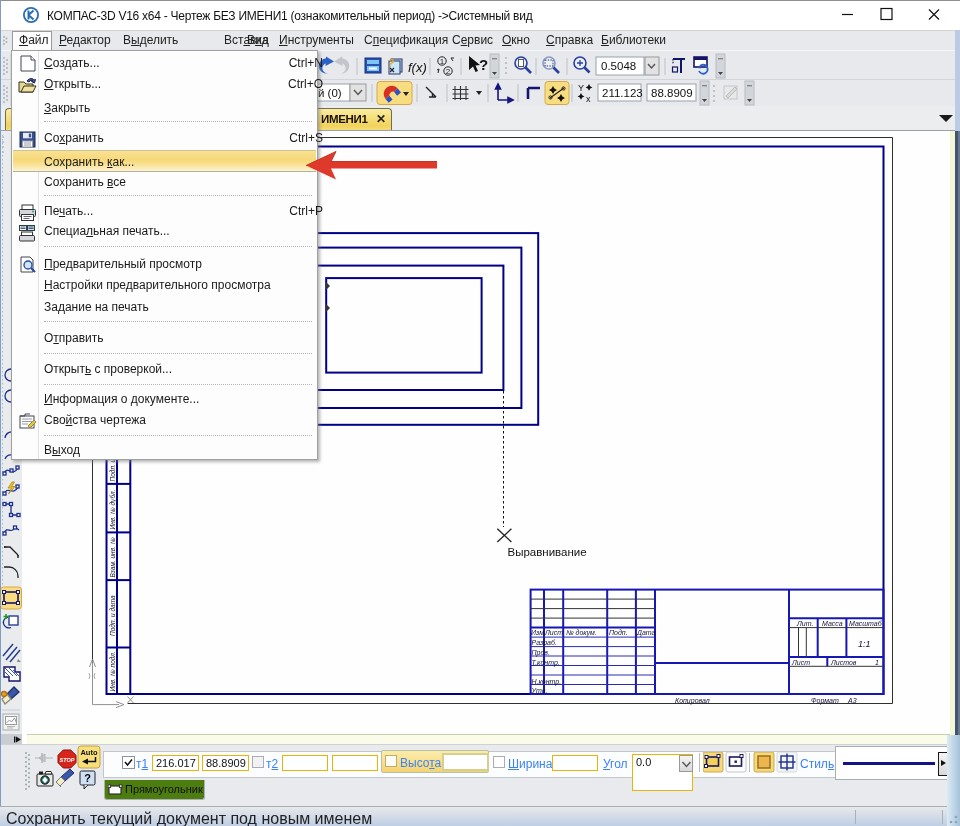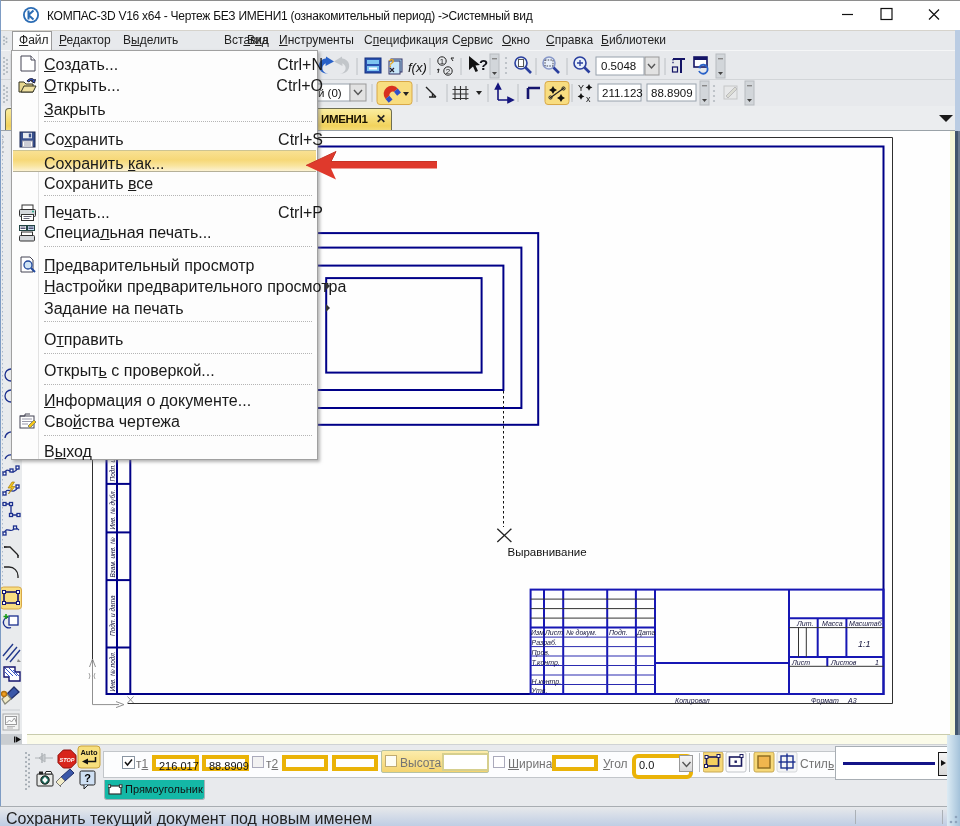--- a/index.html
+++ b/index.html
@@ -25,30 +25,30 @@
 
 #canvas{left:22px;top:131px;width:929px;height:603px;background:#fefefe;}
 #leftbar{left:0;top:131px;width:22px;height:614px;background:#e9ebed;border-left:1px solid #7a96b8;}
 #rightedge{left:950px;top:131px;width:10px;height:613px;background:#f4f6d8;}
 #rightedge2{left:955px;top:131px;width:3px;height:613px;background:#41556e;}
 #rightedge3{left:958px;top:131px;width:2px;height:613px;background:#68798f;}
 #hscroll{left:27px;top:734px;width:923px;height:10px;background:#fbfbe9;border-top:1px solid #c9ccad;}
 
 #bpanel{left:0;top:744px;width:960px;height:62px;background:#e8eaed;border-top:1px solid #cfd2d4;border-left:1px solid #7a96b8;}
 #proparea{left:103px;top:751px;width:848px;height:27px;background:#fcfdfe;border:1px solid #c2c6ca;}
-.plabel{position:absolute;top:757px;font-size:12px;color:#737373;white-space:nowrap;}
-.pfield{position:absolute;top:755px;height:16px;background:#fff;border:4px solid #eab308;font-size:11px;padding:1px 3px;color:#111;}
+.plabel{position:absolute;top:757px;font-size:12px;color:#3b82f6;white-space:nowrap;}
+.pfield{position:absolute;top:755px;height:16px;background:#fff;border:1px solid #eab308;font-size:11px;padding:1px 3px;color:#111;}
 .pcheck{position:absolute;top:757px;width:11px;height:11px;background:#fff;border:1px solid #aab;}
-#rtab{left:104px;top:780px;width:101px;height:20px;background:#14b8a6;border:1px solid #aab0b5;border-top:none;border-radius:0 0 3px 3px;font-size:11px;color:#111;}
+#rtab{left:104px;top:780px;width:101px;height:20px;background:#4d7c0f;border:1px solid #aab0b5;border-top:none;border-radius:0 0 3px 3px;font-size:11px;color:#111;}
 
 #statusbar{left:0;top:806px;width:960px;height:20px;background:linear-gradient(#e7e9eb,#bfcde4);border-top:1px solid #a8adb2;font-size:16px;color:#222;}
 #statusbar span{position:absolute;left:6px;top:3px;}
 
 #menu{left:11px;top:50px;width:307px;height:410px;background:#fdfdfd;border:1px solid #a0a0a0;box-shadow:2px 2px 3px rgba(120,120,120,.55);}
-.mrow{position:absolute;left:1px;width:321px;height:21px;font-size:16px;color:#1a1a1a;}
+.mrow{position:absolute;left:1px;width:321px;height:21px;font-size:12px;color:#1a1a1a;}
 .mrow .t{position:absolute;left:31px;top:3px;white-space:nowrap;}
 .mrow .s{position:absolute;right:11px;top:3px;}
 .msep{position:absolute;left:32px;width:268px;border-top:1px dotted #b5b5b5;}
 .marr{position:absolute;right:4px;top:7px;width:0;height:0;border-left:4px solid #333;border-top:4px solid transparent;border-bottom:4px solid transparent;}
 #hl{position:absolute;left:1px;top:99px;width:303px;height:22px;background:linear-gradient(#f9e193,#f6d878 45%,#f9e49c 72%,#fcf2d2);border-top:1px solid #cdc492;border-bottom:1px solid #b5b098;}
 u{text-decoration:underline;}
 </style></head>
 <body>
 <div id="app">
 
@@ -506,21 +506,21 @@
   <div class="pfield" style="left:282px;width:46px;">&nbsp;</div>
   <div class="pfield" style="left:332px;width:46px;">&nbsp;</div>
   <div class="abs" style="left:381px;top:750px;width:108px;height:23px;background:linear-gradient(#fcecab,#f4d470);border:1px solid #b5c2a5;border-radius:2px;"></div>
   <div class="pcheck" style="left:385px;top:755px;width:12px;height:12px;background:#fdfdf4;border:1px solid #c0ab70;"></div>
   <div class="plabel" style="left:400px;top:756px;">Высо<u>т</u>а</div>
   <div class="abs" style="left:442px;top:753px;width:47px;height:18px;background:#fff;border:2px solid #d6cf8e;"></div>
   <div class="pcheck" style="left:493px;top:756px;width:12px;height:12px;"></div>
   <div class="plabel" style="left:508px;"><u>Ш</u>ирина</div>
   <div class="pfield" style="left:552px;width:46px;">&nbsp;</div>
   <div class="plabel" style="left:603px;"><u>У</u>гол</div>
-  <div class="pfield" style="left:632px;top:754px;width:61px;height:25px;border-radius:6px;">0.0</div>
+  <div class="pfield" style="left:632px;top:754px;width:61px;height:37px;">0.0</div>
   <div class="combobtn" style="left:679px;top:755px;width:14px;height:17px;"></div>
   <svg class="abs" style="left:681px;top:761px" width="11" height="7" viewBox="0 0 11 7">
       <path d="M1.5 1 L5.5 5.5 L9.5 1" fill="none" stroke="#555" stroke-width="1.4"></path>
     </svg>
   <div class="vsep" style="left:699px;top:753px;height:19px;"></div>
   <div class="vsep" style="left:749px;top:753px;height:19px;"></div>
   <svg class="abs" style="left:703px;top:752px" width="100" height="22" viewBox="0 0 100 22">
     <rect x="0" y="0" width="20" height="20" rx="2" fill="#f6d878" stroke="#c8a952"></rect>
     <rect x="3.5" y="5" width="12" height="9" fill="#f3cf5e" stroke="#1a1a5e" stroke-width="1.6"></rect>
     <rect x="2" y="3.5" width="3" height="3" fill="#fff" stroke="#1a1a5e"></rect>

